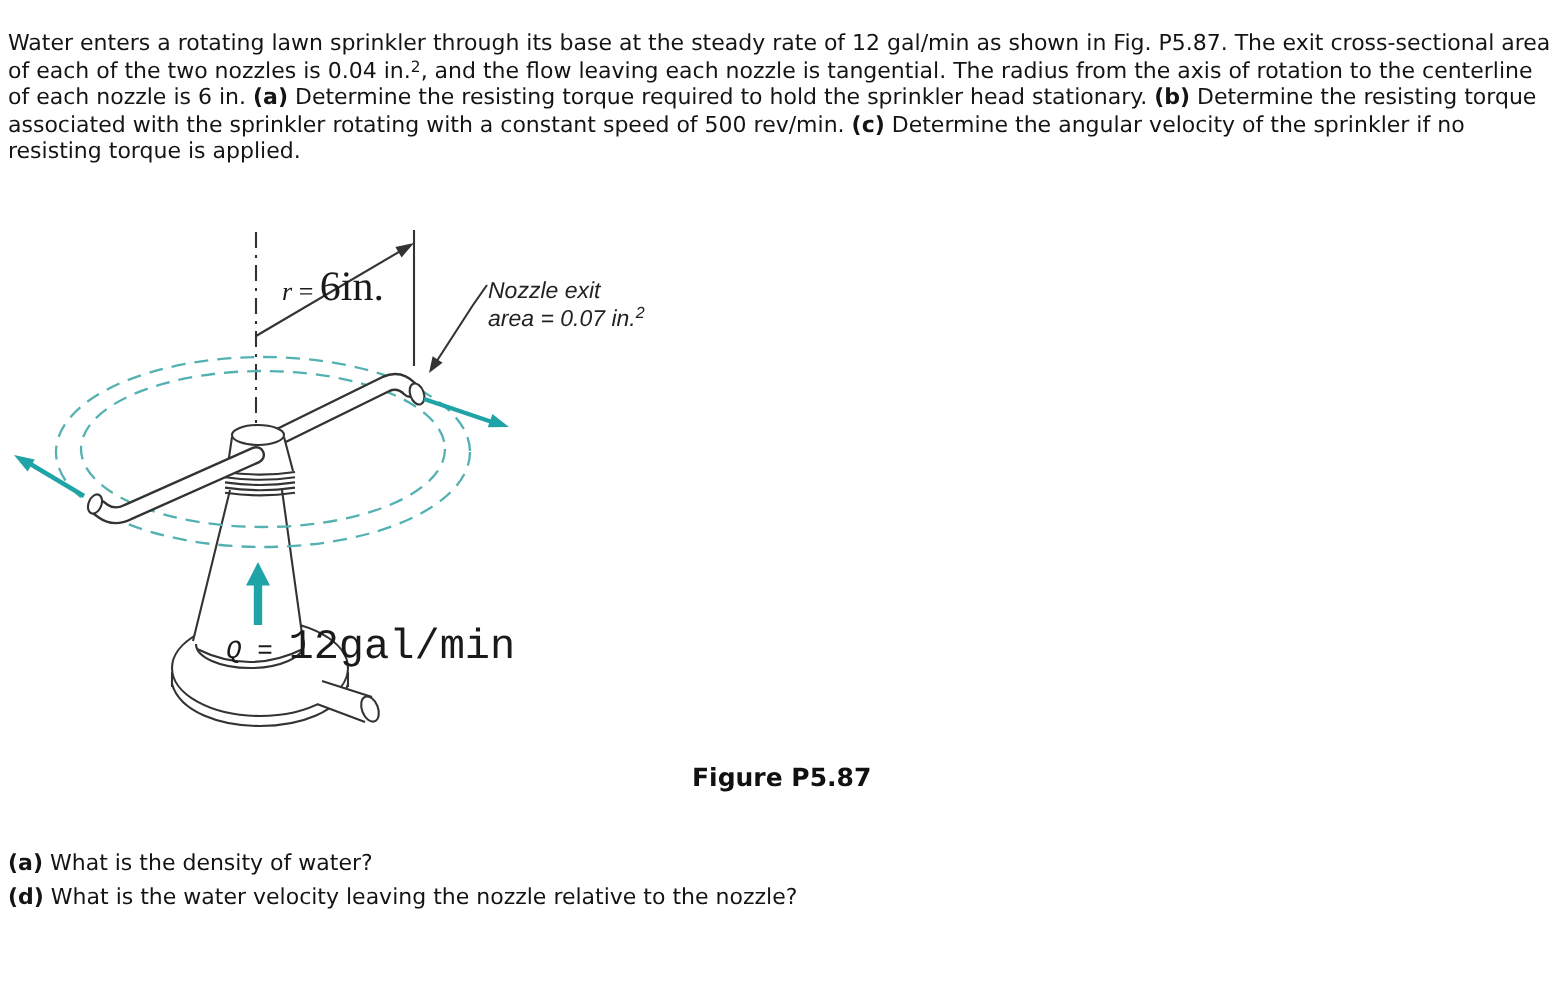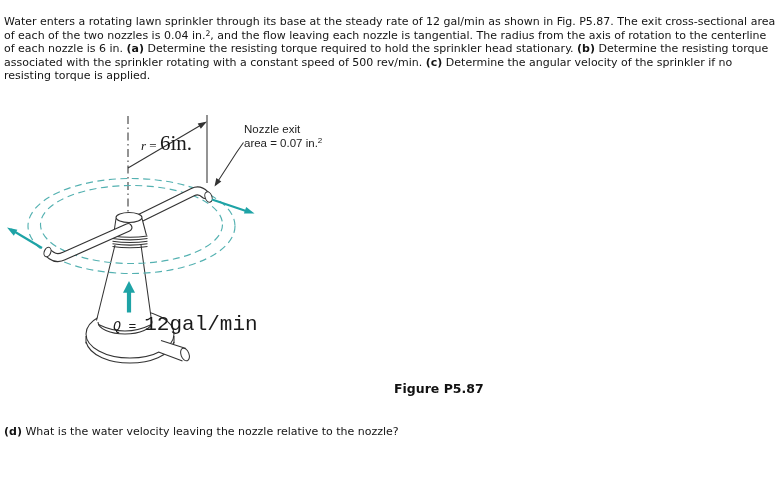--- a/index.html
+++ b/index.html
@@ -20,21 +20,21 @@
     font-family:"Liberation Sans","DejaVu Sans",sans-serif;
     font-size:11.5px;line-height:13.5px;color:#222;
   }
   .math-label{
     font-family:"Liberation Serif","DejaVu Serif",serif;
     font-size:14px;color:#1a1a1a;white-space:nowrap;line-height:1;
   }
   .math-label .sm{font-size:13px;}
   .math-label .big{font-size:21px;}
   .caption{
-    font-size:12.5px;font-weight:bold;color:#111;margin-left:48px;
+    font-size:12.5px;font-weight:bold;color:#111;
   }
   .questions{
     left:4px;top:424px;font-size:11px;line-height:16.9px;
   }
   svg .ink{stroke:var(--ink,#333);fill:none;stroke-width:1.05;}
   svg .inkfill{fill:var(--ink,#333);stroke:none;}
   svg .white{fill:#ffffff;}
   svg .dashpath{stroke:var(--path_teal,#54b1b1);fill:none;stroke-width:1.15;stroke-dasharray:7 4.5;}
   svg .jetline{stroke:var(--jet_teal,#1ea3a6);fill:none;}
   svg .jethead{fill:var(--jet_teal,#1ea3a6);stroke:none;}
@@ -105,24 +105,25 @@
     <polygon class="jethead" points="7,127.5 17.4,129.7 13.8,135.7"></polygon>
     <path class="jetline" stroke-width="2.2" d="M 212 99.5 L 246 111"></path>
     <polygon class="jethead" points="254.5,113.5 243.9,113.6 246.2,107"></polygon>
     <path class="jetline" stroke-width="4.2" d="M 129 192 V 212.5"></path>
     <polygon class="jethead" points="129,181 123,192.8 135,192.8"></polygon>
   </g>
 </svg>
 
 <div class="abs math-label" style="left:141px;top:133px;"><span class="i sm">r</span><span class="sm"> = </span><span class="big">6in.</span></div>
 
-<div class="abs fig-label" style="left:244px;top:123px;">
+<div class="abs fig-label" style="left:244px;top:140px;font-style:italic;">
   <div><span>Nozzle exit</span></div>
   <div><span>area = 0.07 in.</span><sup>2</sup></div>
 </div>
 
 <div class="abs math-label" style="left:113px;top:314px;font-family:Liberation Mono, monospace;"><span class="i sm">Q</span><span class="sm"> = </span><span class="big">12gal/min</span></div>
 
 <div class="abs caption" style="left:346px;top:381px;">Figure P5.87</div>
 
 <div class="abs questions">
+  <div><span class="b">(a)</span><span> What is the density of water?</span></div>
   <div><span class="b">(d)</span><span> What is the water velocity leaving the nozzle relative to the nozzle?</span></div>
 </div>
 
 </body></html>

